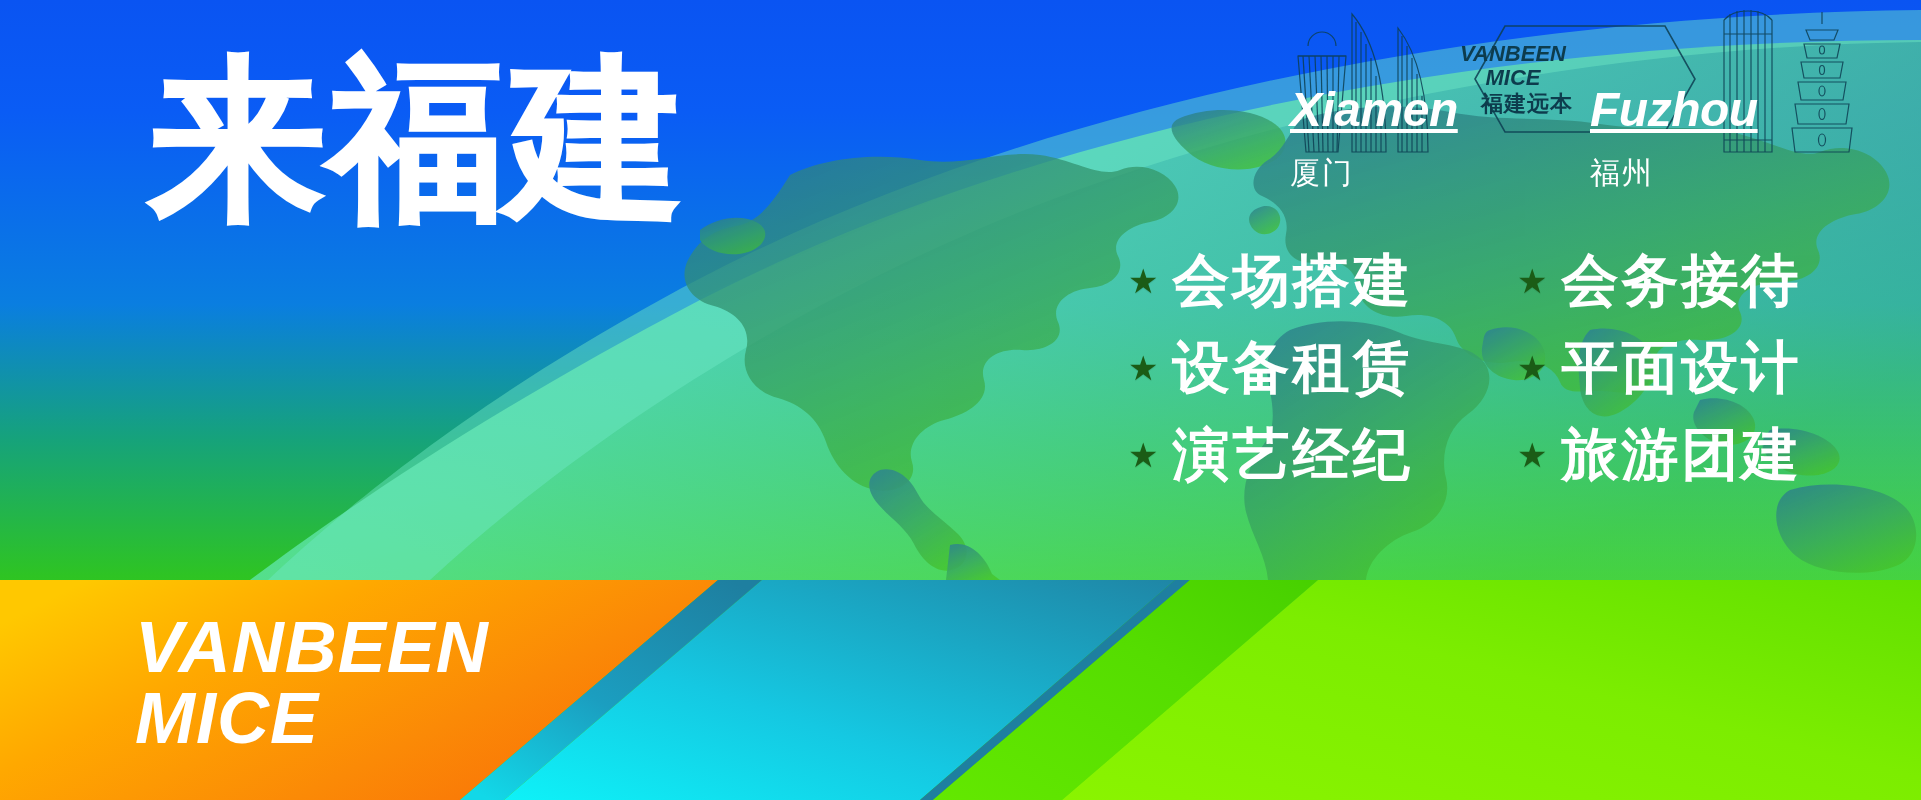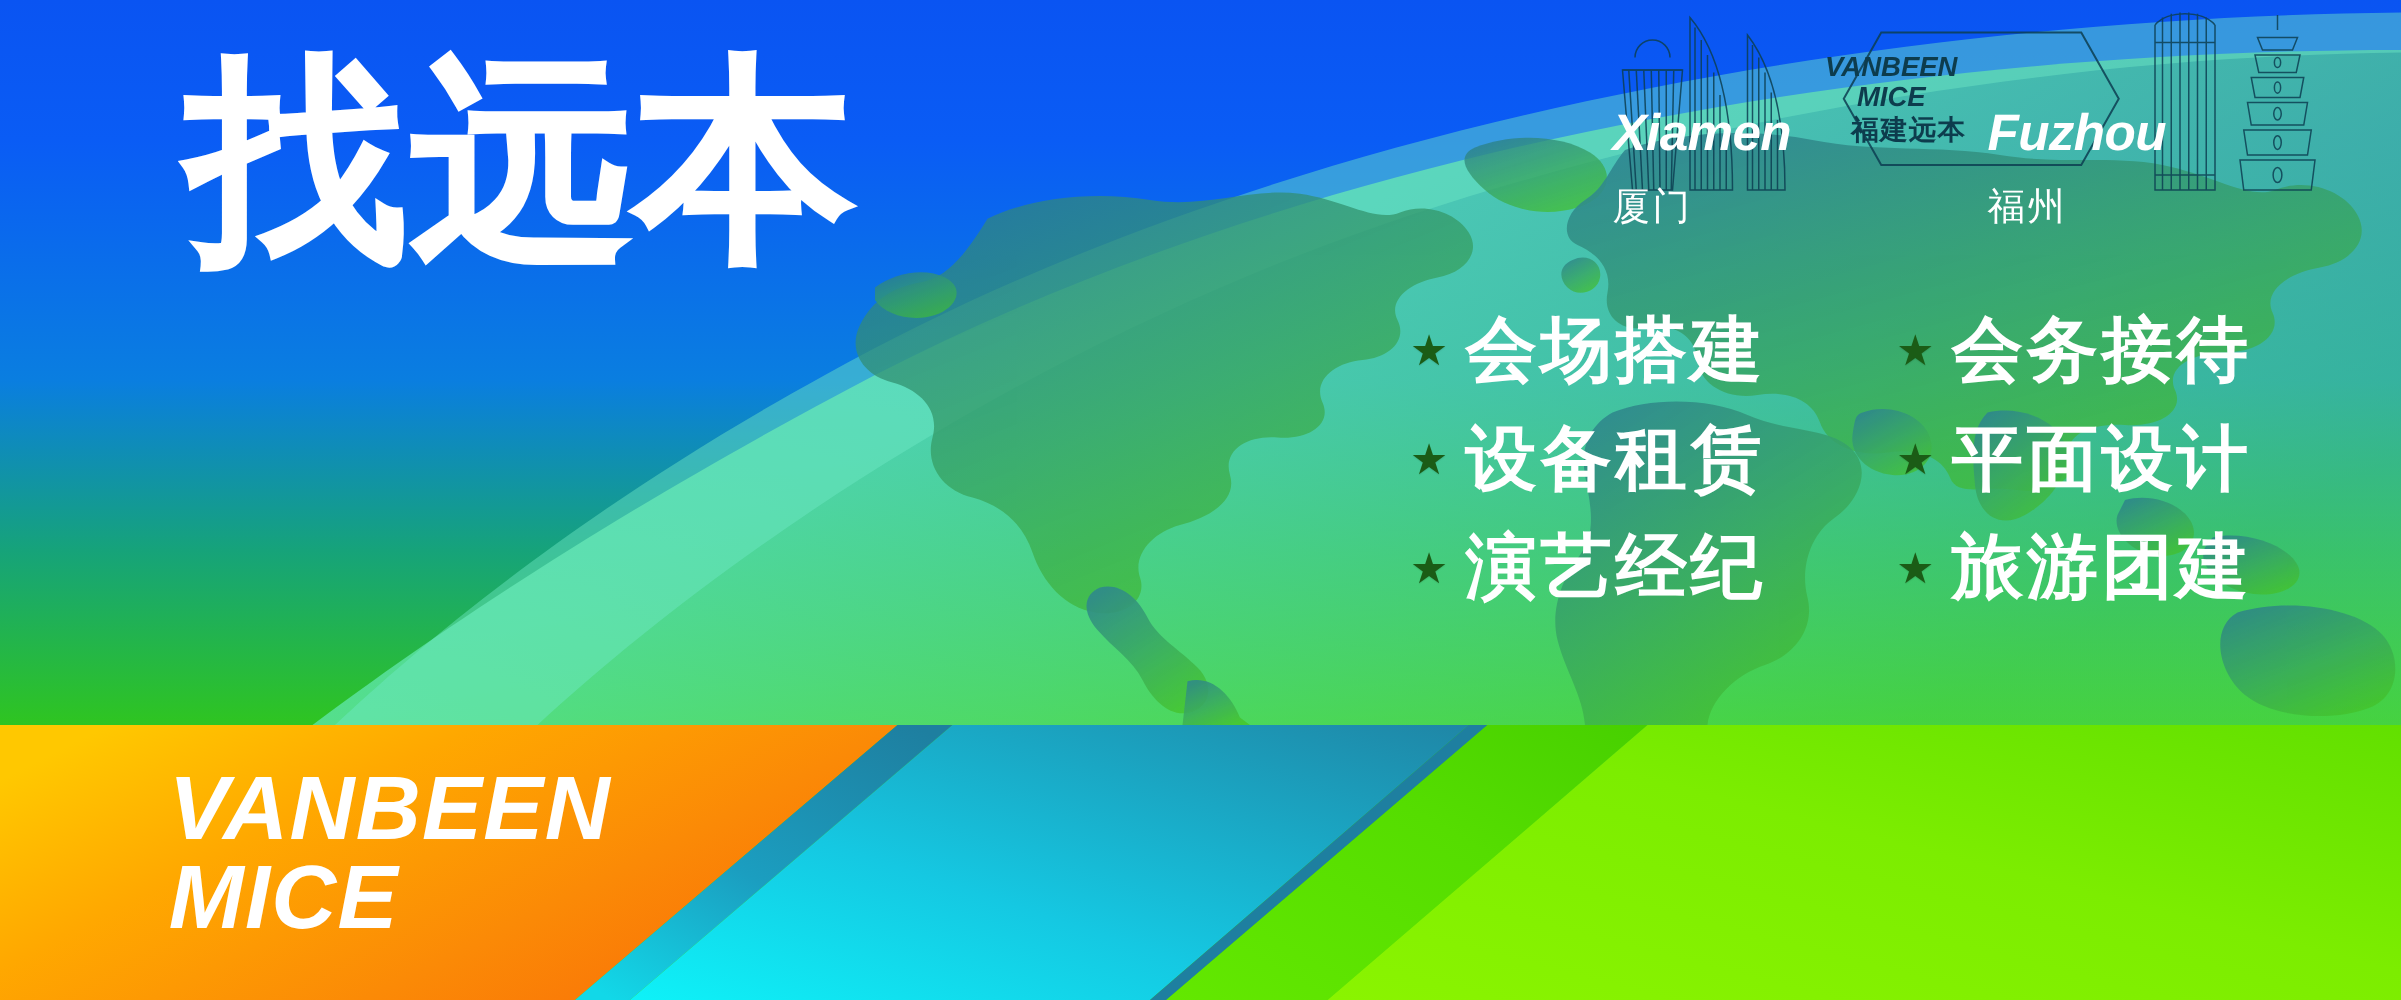--- a/index.html
+++ b/index.html
@@ -86,24 +86,25 @@
     width:600px;
     height:180px;
   }
   .city{
     position:absolute;
     color:#ffffff;
   }
   .city .en{
     font-style:italic;
     font-weight:900;
-    font-size:41px;
+    font-size:48px;
     line-height:1;
     letter-spacing:-0.5px;
     display:block;
+    text-decoration:underline;
   }
   .city .cn{
     font-size:30px;
     line-height:1;
     margin-top:24px;
     display:block;
     letter-spacing:2px;
   }
   #city-xiamen{left:0px;top:86px;}
   #city-fuzhou{left:300px;top:86px;}
@@ -263,21 +264,21 @@
           <path d="M1790,490 C1830,478 1886,486 1906,508 C1921,524 1921,556 1896,566
                    C1866,578 1818,574 1796,556 C1774,538 1768,502 1790,490 Z"></path>
         </g>
       </g>
     </svg>
   </div>
 
   <div class="upper">
 
     <div class="headline">
-      <span class="hl-line l2">找远本</span>
+      <span class="hl-line l1">来福建</span>
     </div>
 
     <div class="citybar">
 
       <svg width="600" height="180" viewBox="0 0 600 180" style="position:absolute;left:0;top:0;" xmlns="http://www.w3.org/2000/svg">
         <g stroke="#0d3f52" stroke-width="1.2" fill="none" opacity="0.85">
 
           <g>
             <path d="M18,46 a14,14 0 0 1 28,0"></path>
             <path d="M8,56 L56,56 L48,152 L16,152 Z"></path>

